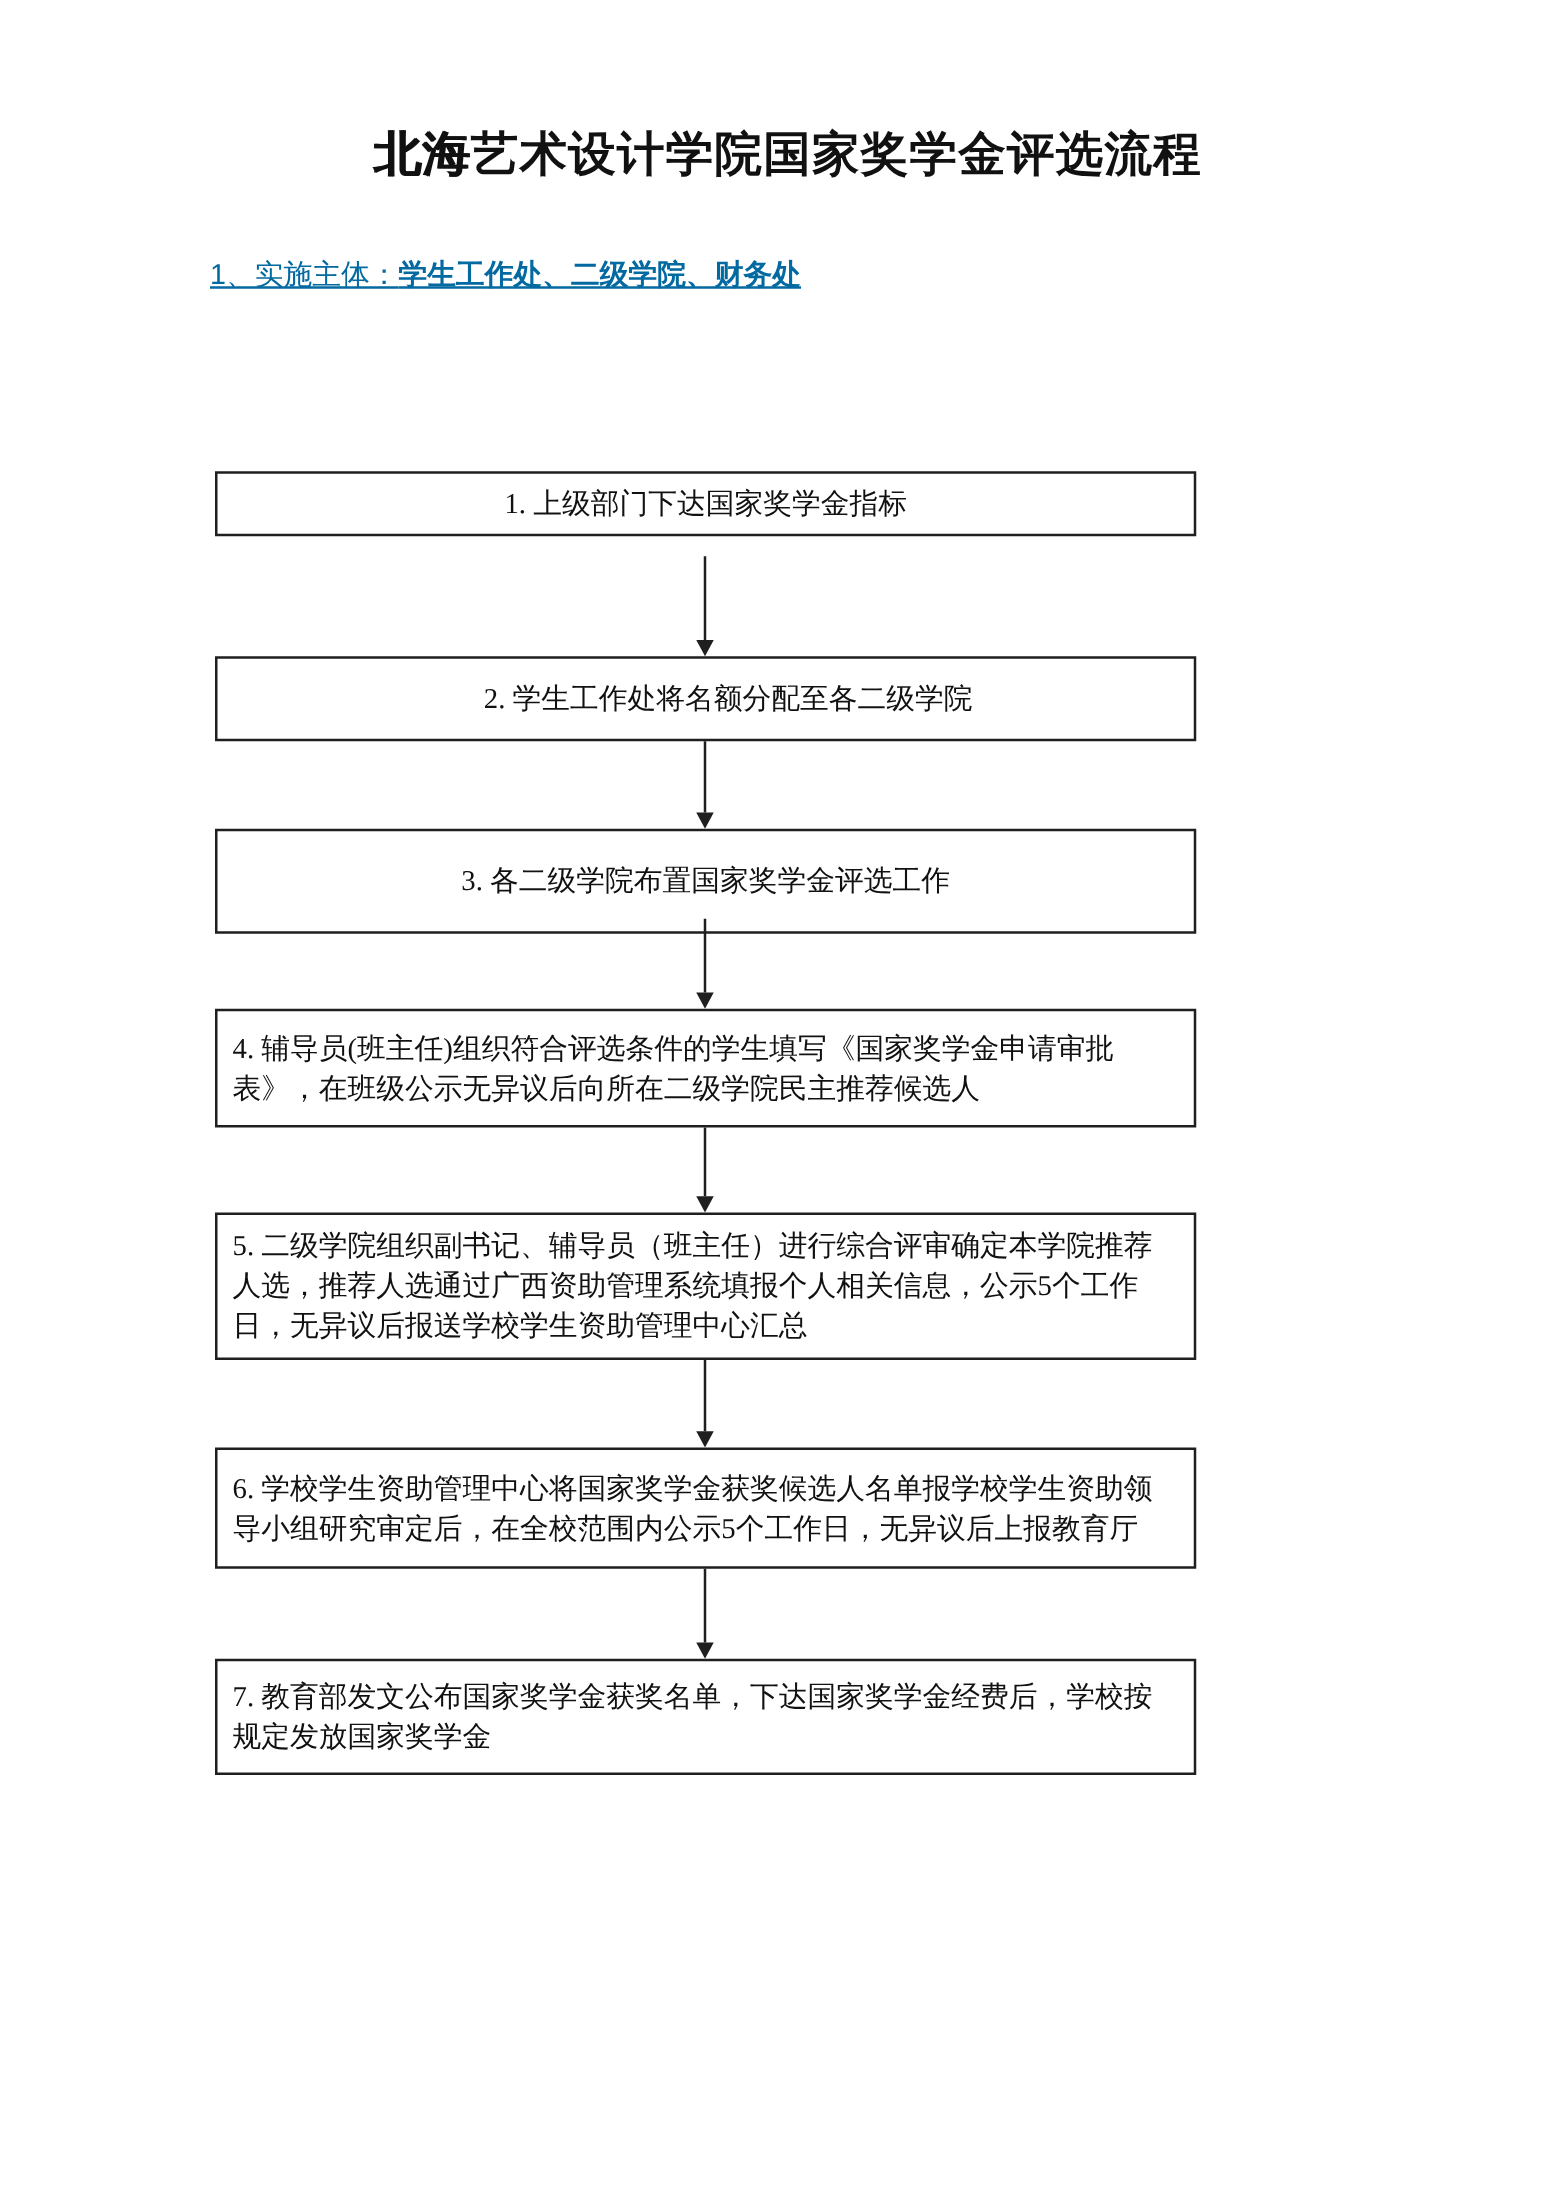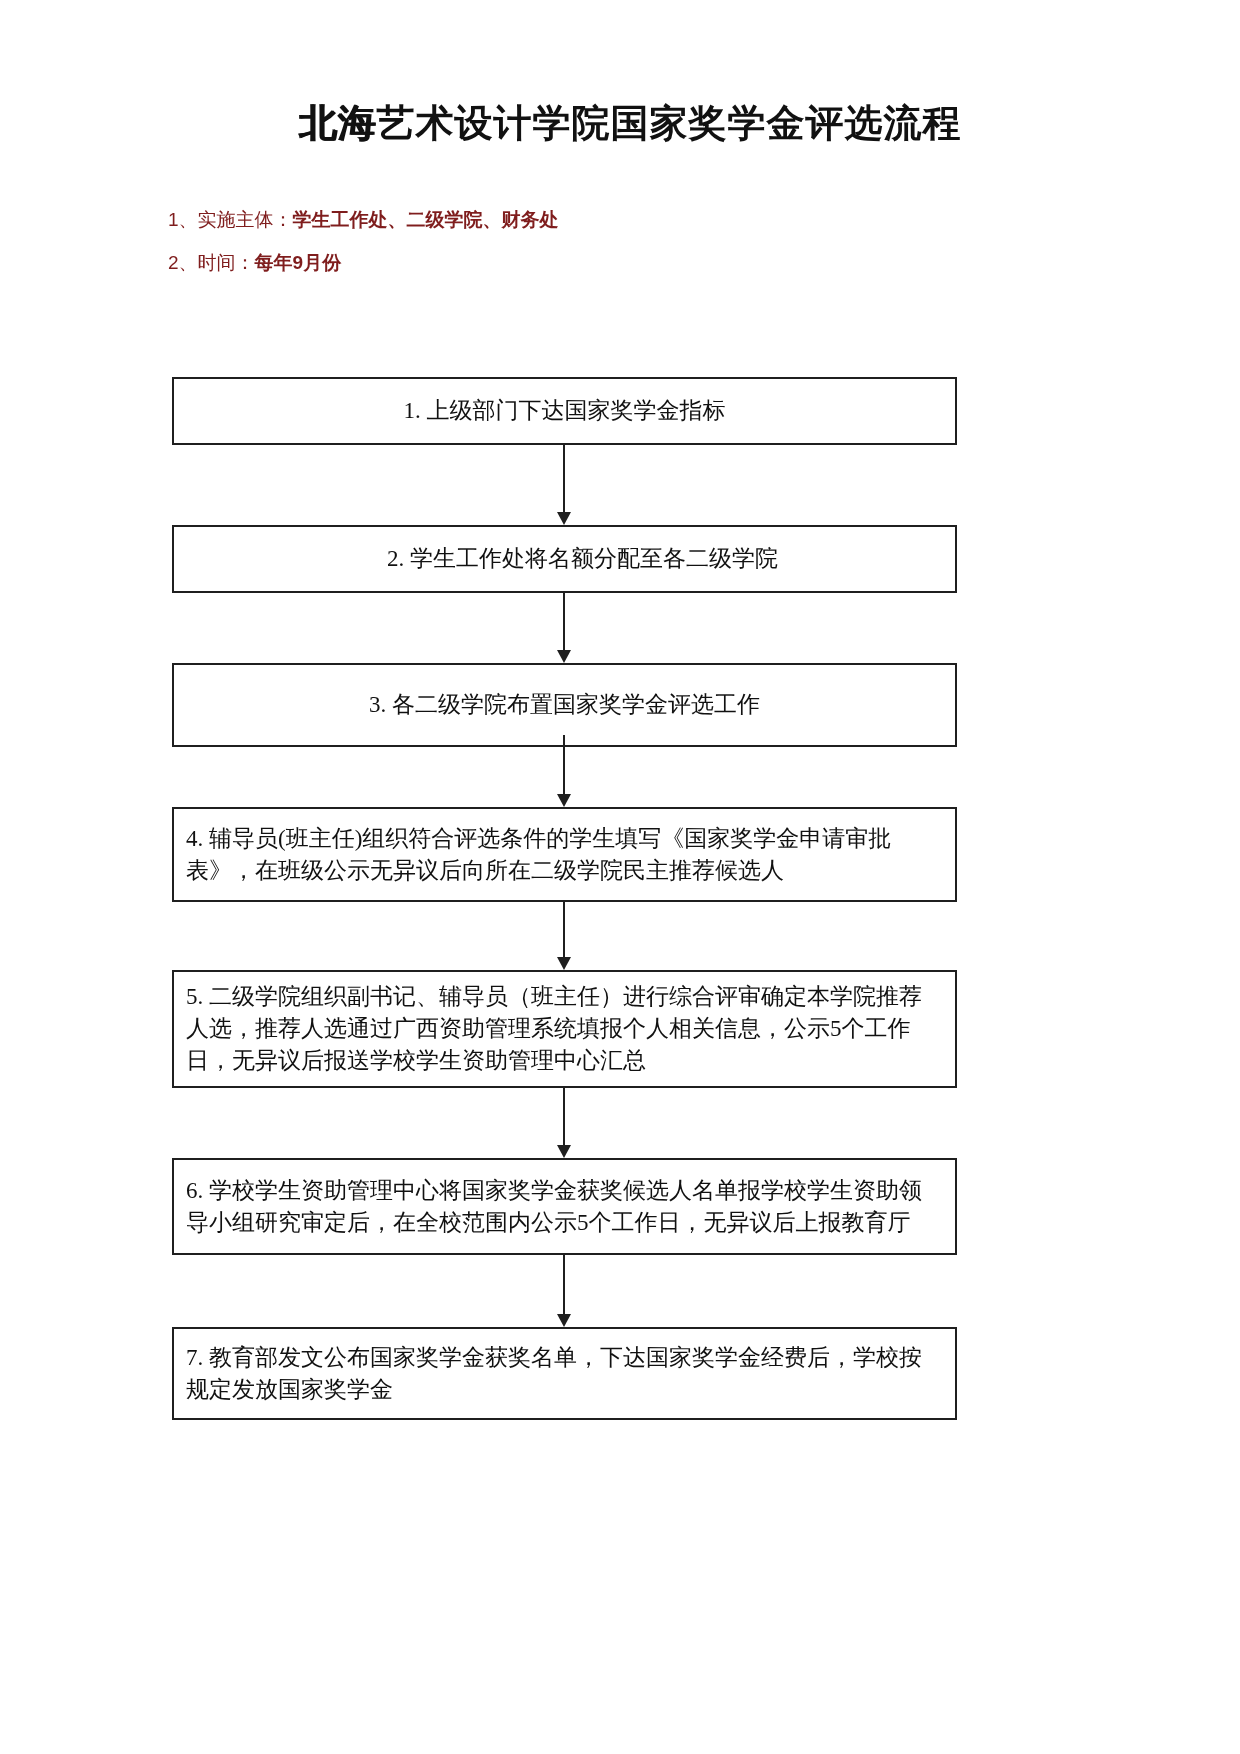--- a/index.html
+++ b/index.html
@@ -29,22 +29,23 @@
     color: #111;
   }
   .doc-title .emph {
     text-shadow: 1.2px 0 0 currentColor;
   }
   
   .intro {
     position: absolute;
     left: 168px;
     top: 204px;
-    font-size: 19px;
-    color: #7f1d1d;
+    font-size: 23px;
+    color: #0369a1;
+    text-decoration: underline;
   }
   .intro-line {
     height: 31px;
     line-height: 31px;
     margin-bottom: 12px;
     white-space: nowrap;
   }
   .intro-line b { font-weight: bold; }
   
   .flow-box {
@@ -78,21 +79,21 @@
     background: #1f1f1f;
   }
   .flow-arrow .head {
     width: 0;
     height: 0;
     border-left: 7.5px solid transparent;
     border-right: 7.5px solid transparent;
     border-top: 13px solid #1f1f1f;
   }
   
-  #box1 { top: 377px;  height: 68px;  }
+  #box1 { top: 377px;  height: 52px;  }
   #arr1 { top: 445px;  height: 80px;  }
   #box2 { top: 525px;  height: 68px; padding-left: 36px;  }
   #arr2 { top: 593px;  height: 70px;  }
   #box3 { top: 663px;  height: 84px;  }
   #arr3 { top: 735px;  height: 72px;  }
   #box4 { top: 807px;  height: 95px;  }
   #arr4 { top: 902px;  height: 68px;  }
   #box5 { top: 970px;  height: 118px; }
   #arr5 { top: 1088px; height: 70px;  }
   #box6 { top: 1158px; height: 97px;  }
@@ -104,23 +105,20 @@
 
 <div class="page">
 
   <div class="doc-title">
     <span class="emph">北海</span><span>艺术设计学院国家奖学金评选流程</span>
   </div>
 
   <div class="intro">
     <div class="intro-line">
       <span>1、实施主体：</span><b>学生工作处、二级学院、财务处</b>
-    </div>
-    <div class="intro-line">
-      <span>2、时间：</span><b>每年9月份</b>
     </div>
   </div>
 
   <div id="box1" class="flow-box center">
     <div class="txt">1. 上级部门下达国家奖学金指标</div>
   </div>
 
   <div id="arr1" class="flow-arrow">
     <div class="shaft"></div>
     <div class="head"></div>

